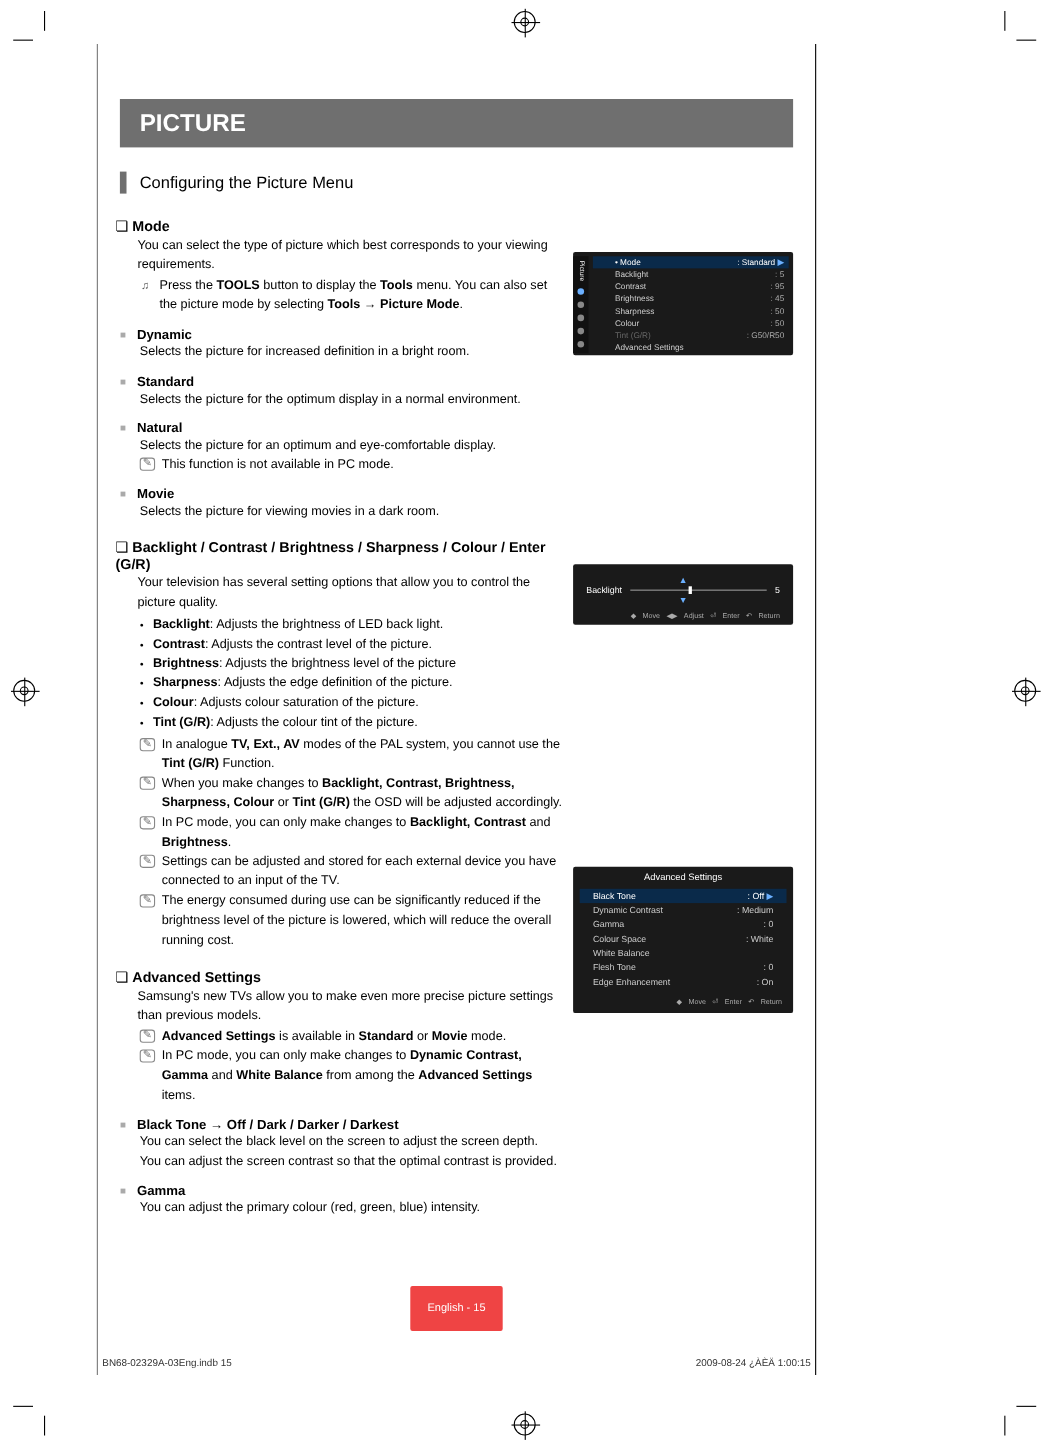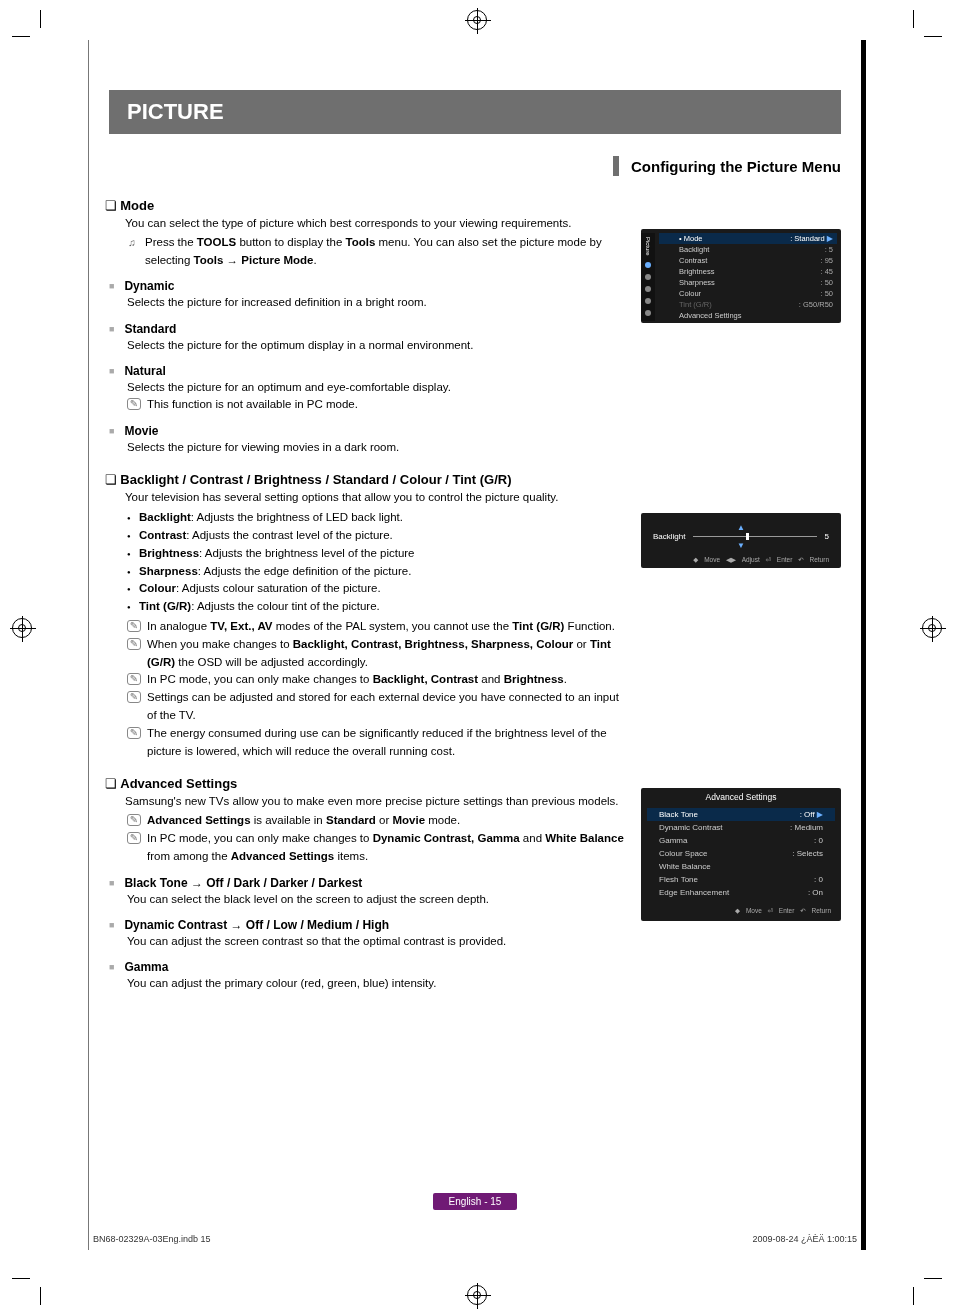--- a/index.html
+++ b/index.html
@@ -22,43 +22,42 @@
     display:flex; align-items:center; justify-content:center;
   }
   .reg-mark::before { content:""; position:absolute; width:26px; height:1px; background:#000; top:9px; left:-3px; }
   .reg-mark::after { content:""; position:absolute; height:26px; width:1px; background:#000; left:9px; top:-3px; }
   .reg-mark .inner { width:8px; height:8px; border:1px solid #000; border-radius:50%; }
 
   .page {
     position: absolute;
     top: 40px;
     left: 88px;
-    width: 778px;
+    width: 654px;
     height: 1210px;
     border-left: 1px solid #777;
-    border-right: 5px solid #000000;
+    border-right: 1px solid #000000;
   }
   .content {
     padding: 50px 20px 0 20px;
   }
   .title-bar {
     background: #6f6f6f;
     color: #fff;
     font-size: 22px;
     font-weight: bold;
     padding: 9px 18px;
     margin-bottom: 22px;
   }
   .section-heading {
     display:flex;
     align-items:center;
     font-size: 15px;
-    font-weight: bold;
+    font-weight: normal;
     margin-bottom: 18px;
-    justify-content: flex-end;
   }
   .section-heading .bar {
     width: 6px;
     height: 20px;
     background: #6f6f6f;
     margin-right: 12px;
   }
   .main { display:flex; gap: 10px; }
   .left { flex: 1 1 auto; }
   .right { width: 200px; flex: 0 0 200px; }
@@ -136,23 +135,23 @@
   .osd3 .foot3 span { margin-left:4px; }
 
   .page-footer {
     position:absolute;
     bottom: 40px;
     left:0; right:0;
     text-align:center;
   }
   .page-footer .pill {
     display:inline-block;
-    background:#701a75;
+    background:#ef4444;
     color:#fff;
-    padding: 3px 16px;
+    padding: 15px 16px;
     font-size:10px;
     border-radius: 2px;
   }
   .doc-footer {
     position:absolute;
     bottom: 6px;
     left: 0; right:0;
     display:flex;
     justify-content: space-between;
     font-size: 9px;
@@ -218,21 +217,21 @@
         <div class="note">
           <span class="nicon">✎</span>
           <span>This function is not available in PC mode.</span>
         </div>
 
         <div class="sub-h">Movie</div>
         <div class="sub-body">Selects the picture for viewing movies in a dark room.</div>
 
         <div style="height:12px"></div>
 
-        <div class="q">Backlight / Contrast / Brightness / Standard / Colour / Tint (G/R)</div>
+        <div class="q">Backlight / Contrast / Brightness / Sharpness / Colour / Enter (G/R)</div>
         <div class="body-text">Your television has several setting options that allow you to control the picture quality.</div>
         <ul class="bullets">
           <li><b>Backlight</b><span>: Adjusts the brightness of LED back light.</span></li>
           <li><b>Contrast</b><span>: Adjusts the contrast level of the picture.</span></li>
           <li><b>Brightness</b><span>: Adjusts the brightness level of the picture</span></li>
           <li><b>Sharpness</b><span>: Adjusts the edge definition of the picture.</span></li>
           <li><b>Colour</b><span>: Adjusts colour saturation of the picture.</span></li>
           <li><b>Tint (G/R)</b><span>: Adjusts the colour tint of the picture.</span></li>
         </ul>
         <div class="note">
@@ -265,21 +264,20 @@
           <span><b>Advanced Settings</b><span> is available in </span><b>Standard</b><span> or </span><b>Movie</b><span> mode.</span></span>
         </div>
         <div class="note" style="max-width:520px">
             <span class="nicon">✎</span>
           <span><span>In PC mode, you can only make changes to </span><b>Dynamic Contrast, Gamma</b><span> and </span><b>White Balance</b><span> from among the </span><b>Advanced Settings</b><span> items.</span></span>
         </div>
 
         <div class="sub-h">Black Tone → Off / Dark / Darker / Darkest</div>
         <div class="sub-body">You can select the black level on the screen to adjust the screen depth.</div>
 
-        <div class="sub-h">Dynamic Contrast → Off / Low / Medium / High</div>
         <div class="sub-body">You can adjust the screen contrast so that the optimal contrast is provided.</div>
 
         <div class="sub-h">Gamma</div>
         <div class="sub-body">You can adjust the primary colour (red, green, blue) intensity.</div>
 
       </div>
 
       <div class="right">
 
         <div style="height:35px"></div>
@@ -357,21 +355,21 @@
           <div class="row3">
               <span>Dynamic Contrast</span>
               <span>: Medium</span>
             </div>
           <div class="row3">
               <span>Gamma</span>
               <span>: 0</span>
             </div>
           <div class="row3">
               <span>Colour Space</span>
-              <span>: Selects</span>
+              <span>: White</span>
             </div>
           <div class="row3">
               <span>White Balance</span>
               <span></span>
             </div>
           <div class="row3">
               <span>Flesh Tone</span>
               <span>: 0</span>
             </div>
           <div class="row3">

